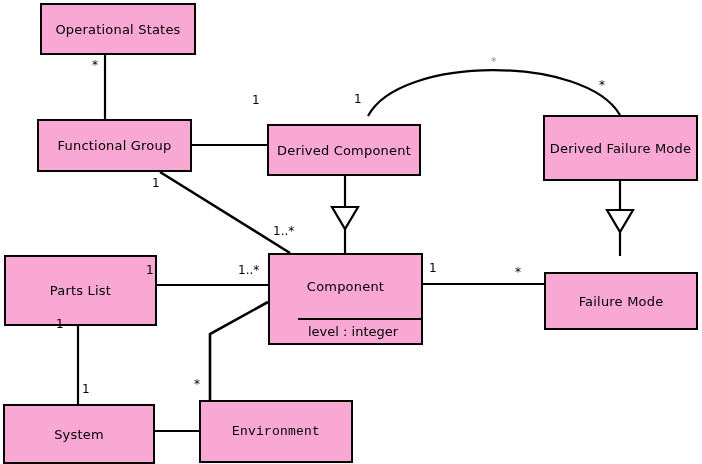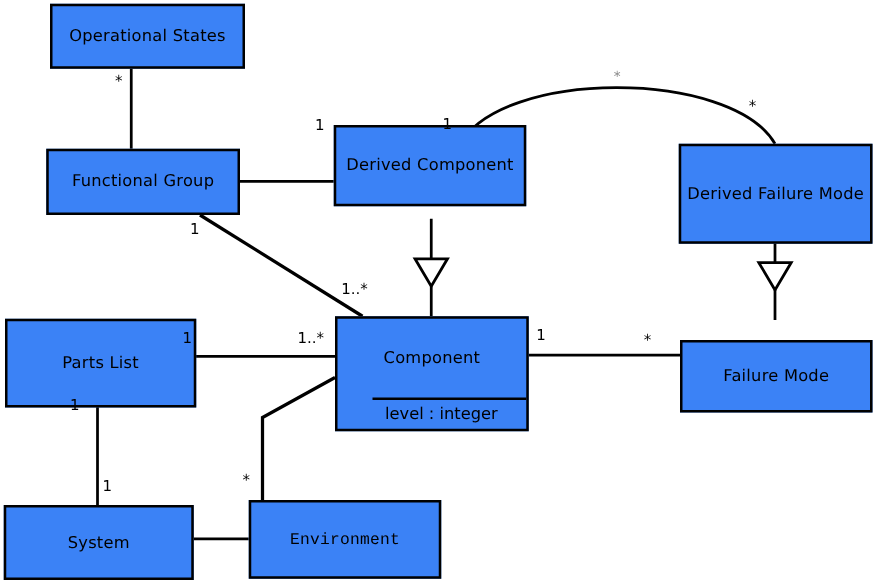--- a/index.html
+++ b/index.html
@@ -19,21 +19,21 @@
     position: absolute;
     left: 0;
     top: 0;
     width: 702px;
     height: 464px;
     pointer-events: none;
   }
   .uml-class {
     position: absolute;
     box-sizing: border-box;
-    background: #3b82f6;
+    background: #f9a8d4;
     border: 2px solid #000000;
     display: flex;
     flex-direction: column;
     z-index: 2;
   }
   .class-name-compartment {
     flex: 1 1 auto;
     display: flex;
     align-items: center;
     justify-content: center;
@@ -102,25 +102,25 @@
   </svg>
 
   <div class="uml-class" style="left:40px; top:3px; width:156px; height:52px;">
     <div class="class-name-compartment">Operational States</div>
   </div>
 
   <div class="uml-class" style="left:37px; top:119px; width:155px; height:53px;text-align:right;">
     <div class="class-name-compartment">Functional Group</div>
   </div>
 
-  <div class="uml-class" style="left:267px; top:100px; width:154px; height:65px;align-items:center;">
+  <div class="uml-class" style="left:267px; top:124px; width:154px; height:52px;align-items:center;">
     <div class="class-name-compartment">Derived Component</div>
   </div>
 
-  <div class="uml-class" style="left:543px; top:115px; width:155px; height:80px;">
+  <div class="uml-class" style="left:543px; top:115px; width:155px; height:66px;">
     <div class="class-name-compartment">Derived Failure Mode</div>
   </div>
 
   <div class="uml-class" style="left:4px; top:255px; width:153px; height:71px;">
     <div class="class-name-compartment">Parts List</div>
   </div>
 
   <div class="uml-class" style="left:268px; top:253px; width:155px; height:92px;">
     <div class="class-name-compartment">Component</div>
     <div class="attr-compartment">level : integer</div>

